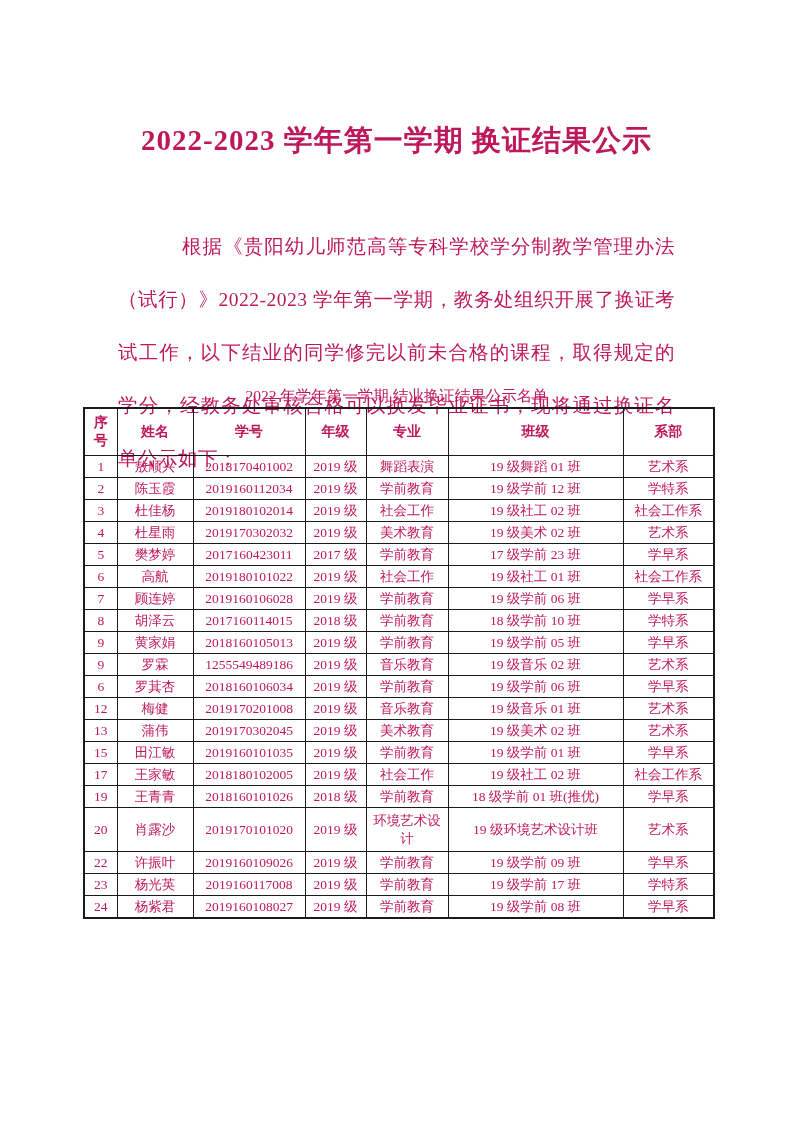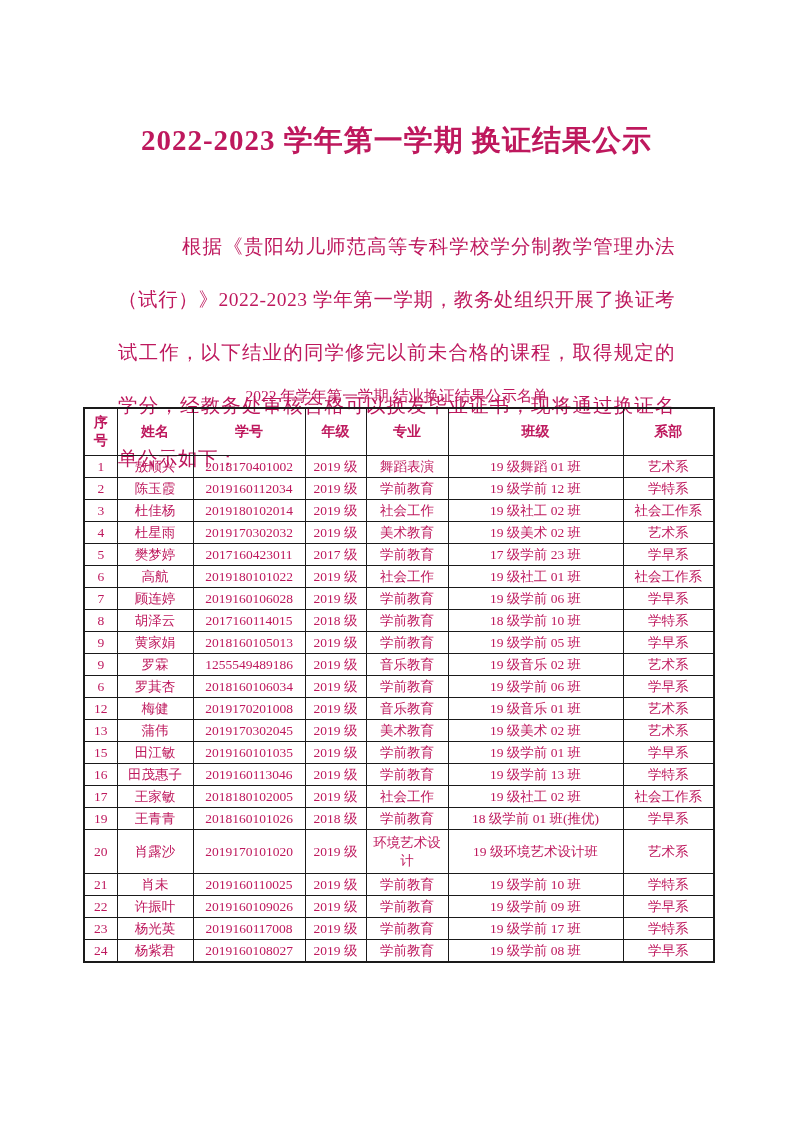--- a/index.html
+++ b/index.html
@@ -230,29 +230,20 @@
         <tr>
           <td>15</td>
           <td>田江敏</td>
           <td>2019160101035</td>
           <td>2019 级</td>
           <td>学前教育</td>
           <td>19 级学前 01 班</td>
           <td>学早系</td>
         </tr>
         <tr>
-          <td>16</td>
-          <td>田茂惠子</td>
-          <td>2019160113046</td>
-          <td>2019 级</td>
-          <td>学前教育</td>
-          <td>19 级学前 13 班</td>
-          <td>学特系</td>
-        </tr>
-        <tr>
           <td>17</td>
           <td>王家敏</td>
           <td>2018180102005</td>
           <td>2019 级</td>
           <td>社会工作</td>
           <td>19 级社工 02 班</td>
           <td>社会工作系</td>
         </tr>
         <tr>
           <td>19</td>
@@ -266,29 +257,20 @@
         <tr class="tall">
           <td>20</td>
           <td>肖露沙</td>
           <td>2019170101020</td>
           <td>2019 级</td>
           <td>环境艺术设计</td>
           <td>19 级环境艺术设计班</td>
           <td>艺术系</td>
         </tr>
         <tr>
-          <td>21</td>
-          <td>肖未</td>
-          <td>2019160110025</td>
-          <td>2019 级</td>
-          <td>学前教育</td>
-          <td>19 级学前 10 班</td>
-          <td>学特系</td>
-        </tr>
-        <tr>
           <td>22</td>
           <td>许振叶</td>
           <td>2019160109026</td>
           <td>2019 级</td>
           <td>学前教育</td>
           <td>19 级学前 09 班</td>
           <td>学早系</td>
         </tr>
         <tr>
           <td>23</td>

